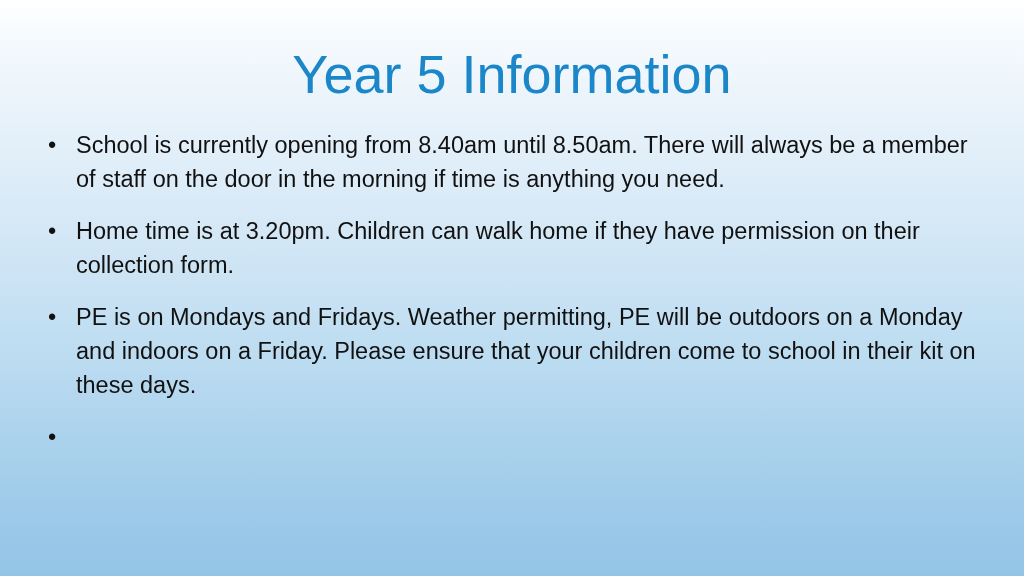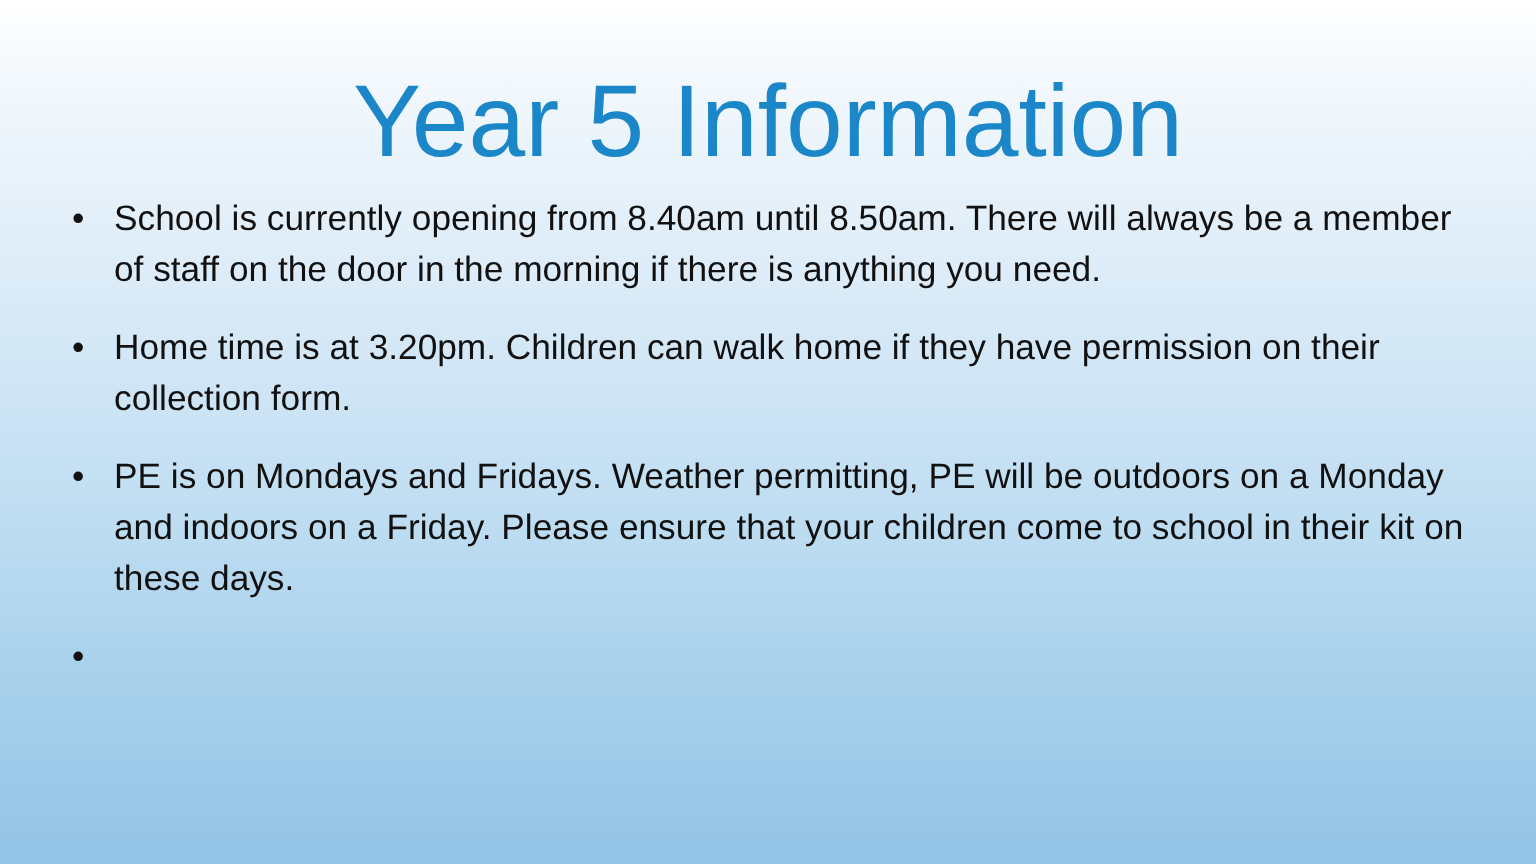--- a/index.html
+++ b/index.html
@@ -24,21 +24,21 @@
         #cfe5f5 45%,
         #bcdcf1 62%,
         #a9d1ec 78%,
         #9ac8e8 92%,
         #93c4e6 100%);
     overflow: hidden;
   }
   .slide-title {
     text-align: center;
     color: #1b87c9;
-    font-size: 68px;
+    font-size: 54px;
     line-height: 1.05;
     font-weight: normal;
     margin: 0;
     padding-top: 46px;
     letter-spacing: 0px;
   }
   .body-block {
     position: absolute;
     top: 128px;
     left: 34px;
@@ -73,21 +73,21 @@
 </head>
 <body>
 
 <div class="slide">
   <h1 class="slide-title">Year 5 Information</h1>
 
   <div class="body-block">
     <ul class="bullets">
       <li>
         <span class="dot">•</span>
-        <span>School is currently opening from 8.40am until 8.50am. There will always be a member of staff on the door in the morning if there is anything you need.</span>
+        <span>School is currently opening from 8.40am until 8.50am. There will always be a member of staff on the door in the morning if time is anything you need.</span>
       </li>
       <li>
         <span class="dot">•</span>
         <span>Home time is at 3.20pm. Children can walk home if they have permission on their collection form.</span>
       </li>
       <li>
         <span class="dot">•</span>
         <span>PE is on Mondays and Fridays. Weather permitting, PE will be outdoors on a Monday and indoors on a Friday. Please ensure that your children come to school in their kit on these days.</span>
       </li>
       <li>

